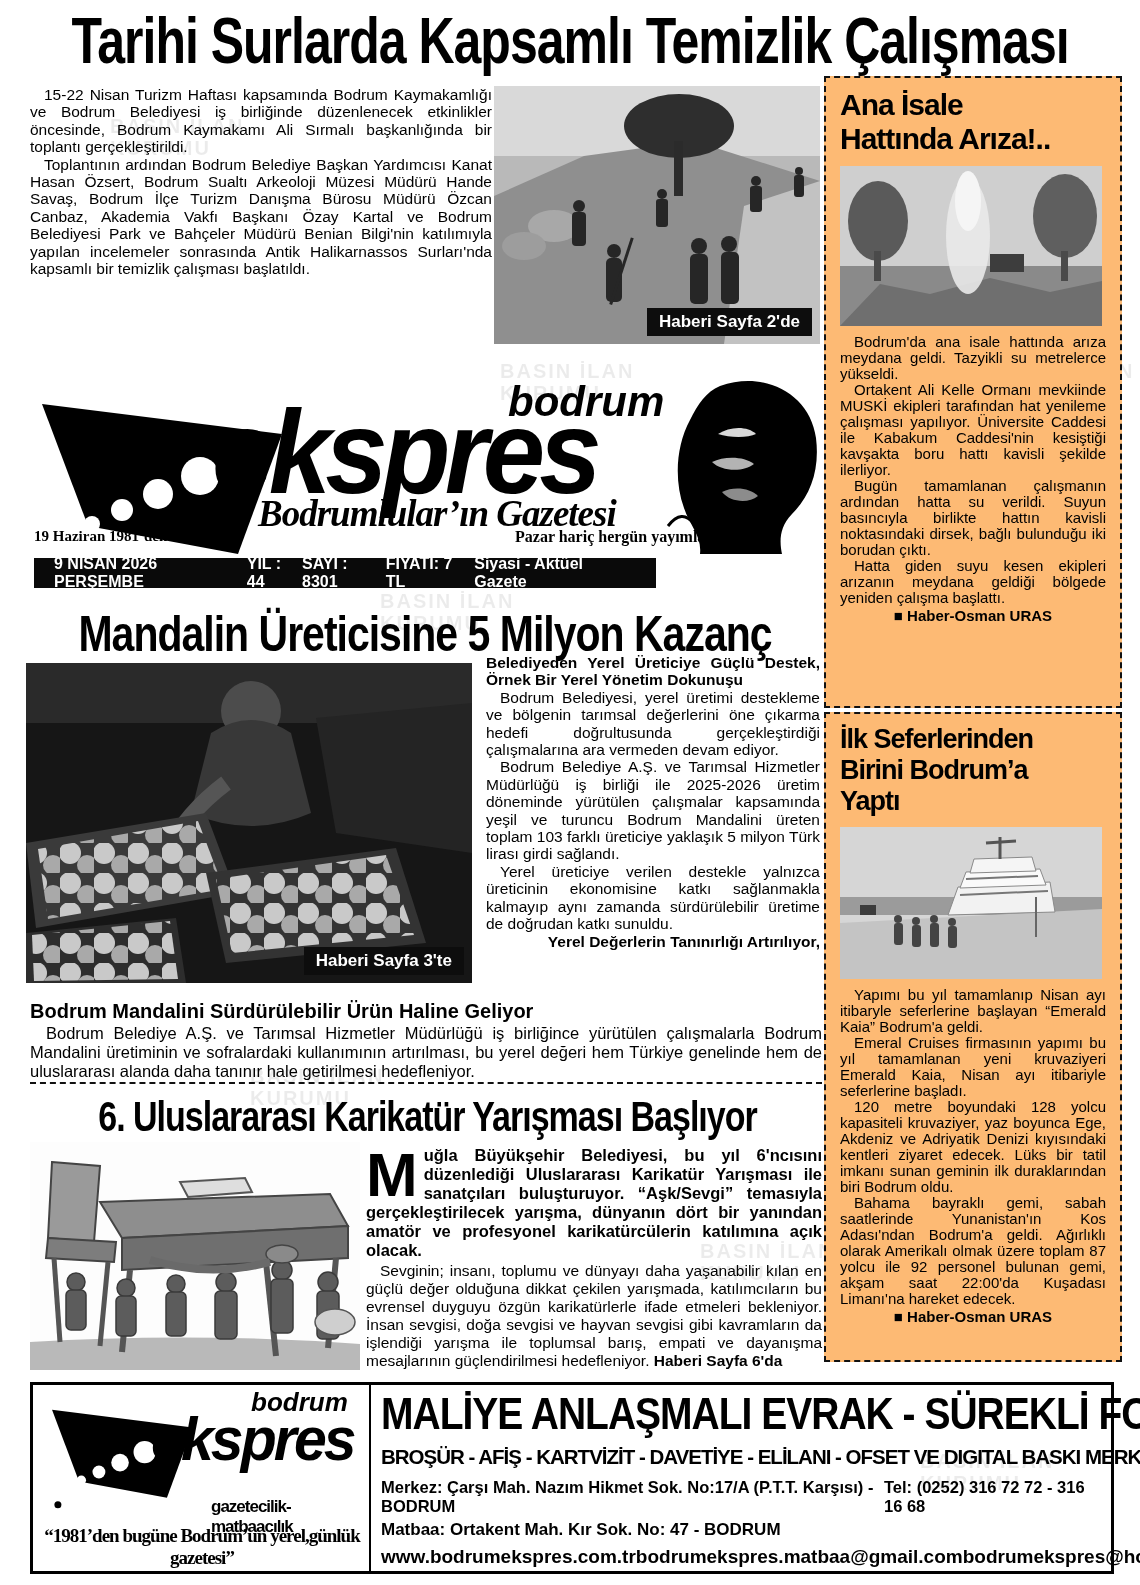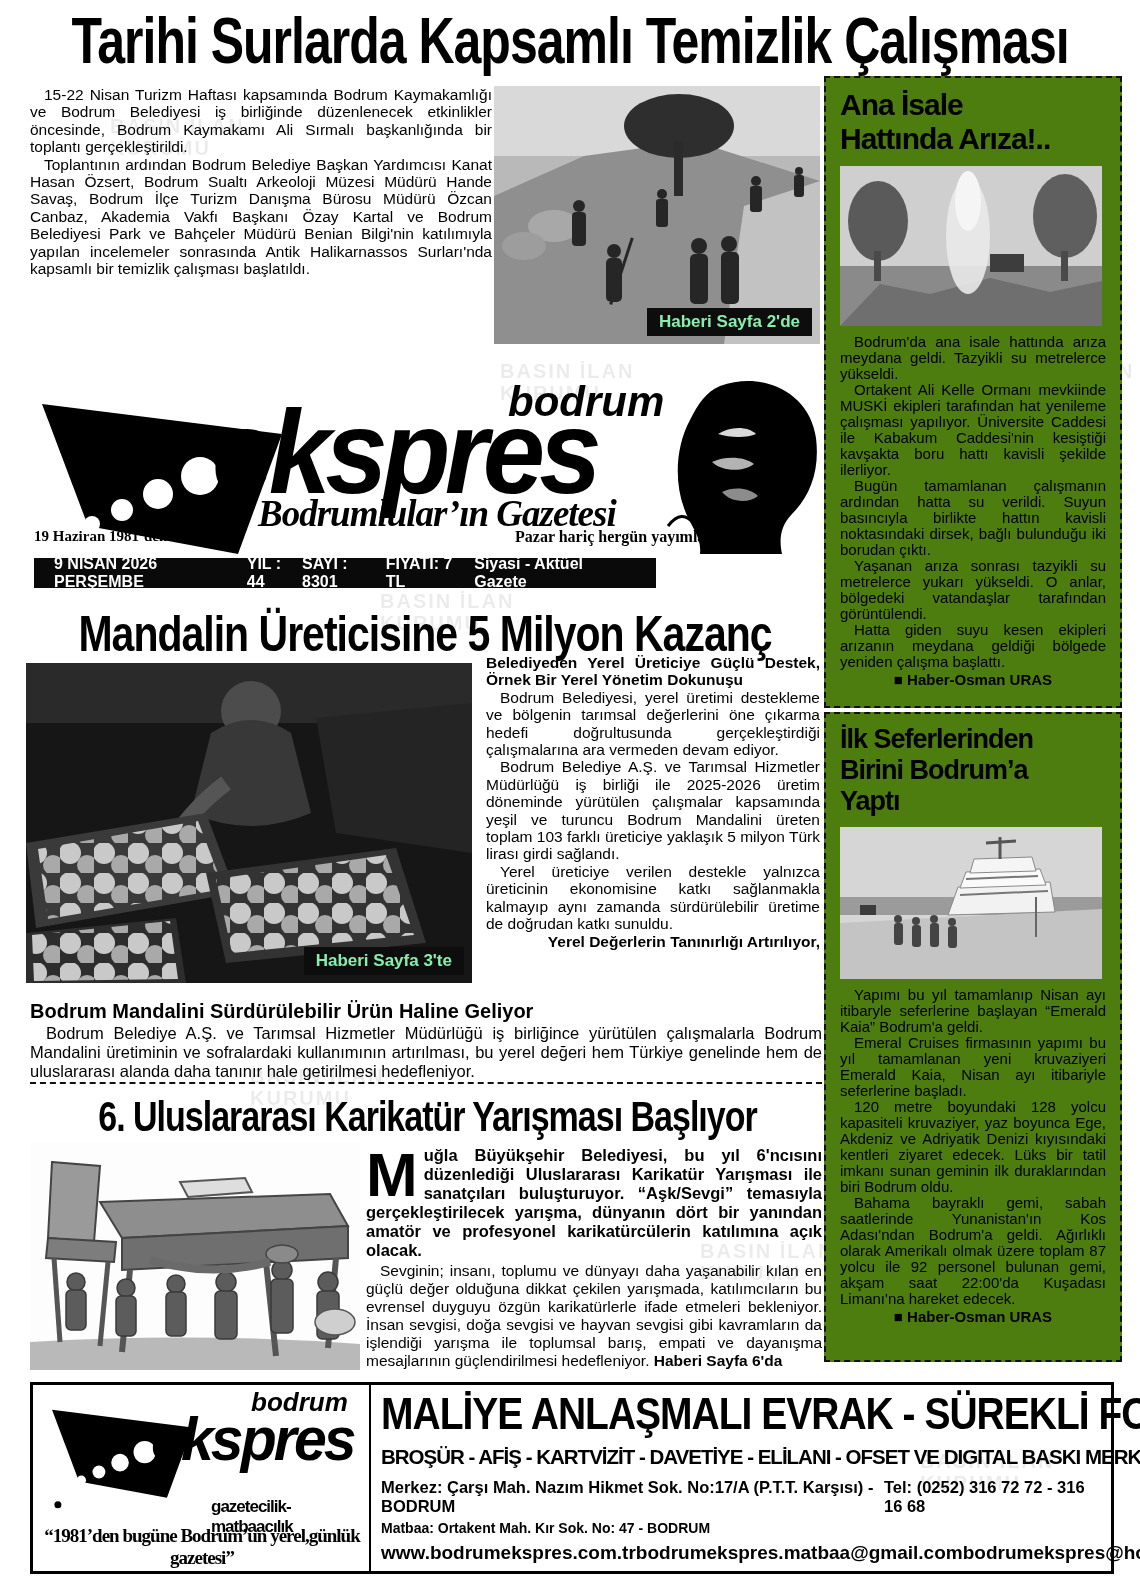--- a/index.html
+++ b/index.html
@@ -14,23 +14,23 @@
   .hl3{position:absolute;left:30px;top:1092px;width:795px;font-size:34px;transform:scaleY(1.25);transform-origin:top center;}
   .body-col{position:absolute;text-align:justify;}
   .body-col p{margin:0;}
   .ind{text-indent:14px;}
   .lead{font-weight:bold;}
   .col-top{left:30px;top:86px;width:462px;font-size:15.5px;line-height:17.4px;}
   .col-top .lead{font-size:16px;line-height:18.5px;}
   figure{margin:0;position:absolute;}
   .ph{position:relative;background:#c9c9c9;overflow:hidden;}
   .ph svg{display:block;width:100%;height:100%;}
-  .photo-cap{position:absolute;right:8px;bottom:8px;background:#0d0d0d;color:#86efac;
+  .photo-cap{position:absolute;right:8px;bottom:8px;background:#0d0d0d;color:#ffffff;
              font-weight:bold;font-size:17px;padding:4px 12px;}
-  .dashed-box{position:absolute;border:2px dashed #111;background:#4d7c0f;}
+  .dashed-box{position:absolute;border:2px dashed #111;background:#fdba74;}
   .box-title{font-weight:bold;font-size:30px;line-height:34px;letter-spacing:-1px;margin:10px 0 10px 14px;}
   .box-text{font-size:15px;line-height:16px;text-align:justify;margin:8px 14px 0 14px;}
   .byline{font-weight:bold;text-align:center;margin-top:2px;}
   .masthead{position:absolute;left:0;top:376px;width:1140px;height:214px;}
   .logo-flag{position:absolute;}
   .brand-bodrum{position:absolute;font-style:italic;font-weight:bold;}
   .brand-ekspres{position:absolute;font-style:italic;font-weight:bold;letter-spacing:-6px;transform:scaleX(.95);transform-origin:left top;}
   .since{position:absolute;left:34px;top:152px;font-family:"Liberation Serif",serif;font-weight:bold;font-size:15px;}
   .tagline{position:absolute;left:258px;top:116px;font-family:"Liberation Serif",serif;
            font-style:italic;font-weight:bold;font-size:37px;letter-spacing:-1px;}
@@ -48,21 +48,21 @@
   .divider{position:absolute;left:30px;top:1082px;width:792px;border-top:2px dashed #111;}
   .k-text{position:absolute;left:366px;top:1146px;width:456px;font-size:15.5px;line-height:18px;text-align:justify;}
   .k-lead{font-weight:bold;font-size:16.5px;line-height:19px;}
   .dropcap{float:left;font-size:62px;line-height:50px;font-weight:bold;padding:4px 6px 0 0;}
   .footer-ad{position:absolute;left:30px;top:1382px;width:1084px;height:192px;border:3px solid #000;box-sizing:border-box;}
   .ad-left{position:absolute;left:0;top:0;width:336px;height:100%;border-right:2px solid #000;}
   .ad-right{position:absolute;left:338px;top:0;right:0;bottom:0;padding:4px 10px;}
   .ad-title{font-weight:bold;font-size:39px;letter-spacing:-1px;text-align:center;transform:scaleY(1.15);transform-origin:top center;white-space:nowrap;}
   .ad-services{font-weight:bold;font-size:20.5px;letter-spacing:-1px;text-align:center;margin-top:12px;white-space:nowrap;}
   .ad-row{display:flex;justify-content:space-between;font-weight:bold;font-size:16.5px;margin-top:9px;}
-  .ad-line{font-weight:bold;font-size:14px;margin-top:4px;}
+  .ad-line{font-weight:bold;font-size:17px;margin-top:4px;}
   .ad-web{display:flex;justify-content:space-between;font-weight:bold;font-size:19px;margin-top:6px;}
   .ad-sub{position:absolute;left:178px;top:112px;font-weight:bold;font-size:17px;letter-spacing:-1px;}
   .ad-slogan{position:absolute;left:8px;top:140px;width:322px;text-align:center;font-family:"Liberation Serif",serif;
              font-weight:bold;font-size:19px;letter-spacing:-1px;}
 </style>
 </head>
 <body>
 
 <div class="page">
 
@@ -131,21 +131,20 @@
           <ellipse cx="128" cy="70" rx="22" ry="58" fill="#e9e9e9" opacity="0.9"></ellipse>
           <ellipse cx="128" cy="35" rx="13" ry="30" fill="#f5f5f5"></ellipse>
           <rect x="150" y="88" width="34" height="18" fill="#3d3d3d"></rect>
         </svg>
       </div>
     </figure>
     <div class="box-text">
       <p class="ind">Bodrum'da ana isale hattında arıza meydana geldi. Tazyikli su metrelerce yükseldi.</p>
       <p class="ind">Ortakent Ali Kelle Ormanı mevkiinde MUSKİ ekipleri tarafından hat yenileme çalışması yapılıyor. Üniversite Caddesi ile Kabakum Caddesi'nin kesiştiği kavşakta boru hattı kavisli şekilde ilerliyor.</p>
       <p class="ind">Bugün tamamlanan çalışmanın ardından hatta su verildi. Suyun basıncıyla birlikte hattın kavisli noktasındaki dirsek, bağlı bulunduğu iki borudan çıktı.</p>
-      <p class="ind">Yaşanan arıza sonrası tazyikli su metrelerce yukarı yükseldi. O anlar, bölgedeki vatandaşlar tarafından görüntülendi.</p>
       <p class="ind">Hatta giden suyu kesen ekipleri arızanın meydana geldiği bölgede yeniden çalışma başlattı.</p>
       <p class="byline">■ Haber-Osman URAS</p>
     </div>
   </section>
 
   <header class="masthead">
     <svg class="logo-flag" style="left:30px;top:10px;" width="290" height="190" viewBox="0 0 290 190">
       <polygon points="12,18 252,48 208,168 58,140" fill="#000"></polygon>
       <circle cx="38" cy="150" r="5" fill="#fff"></circle>
       <circle cx="62" cy="138" r="8" fill="#fff"></circle>

